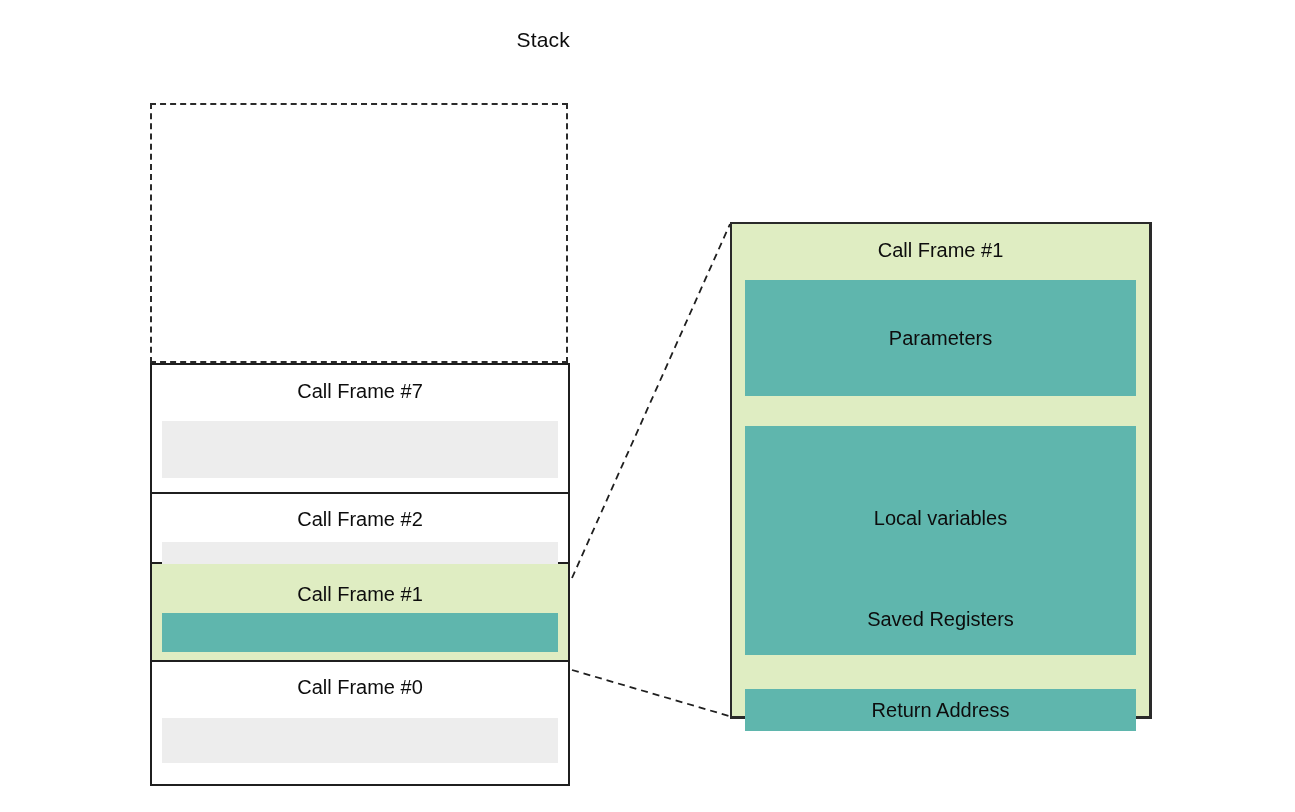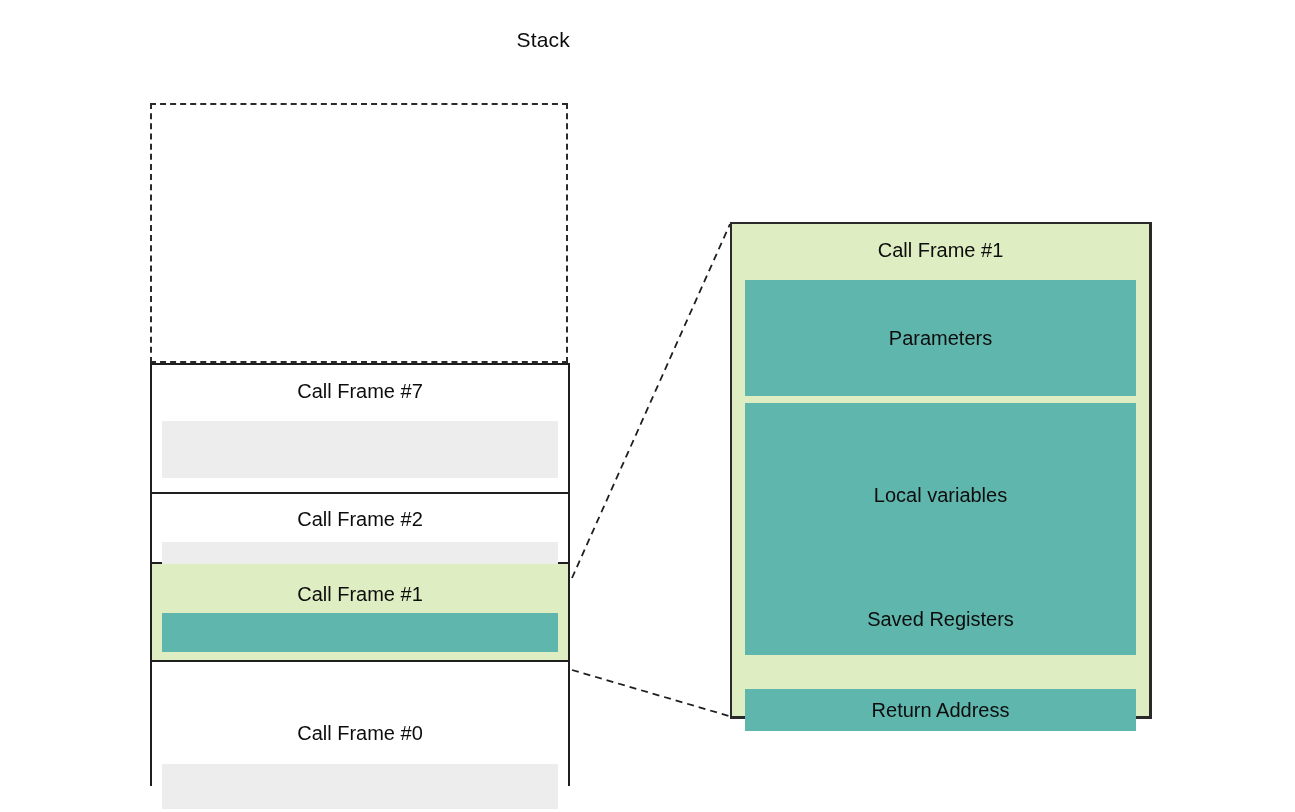--- a/index.html
+++ b/index.html
@@ -37,21 +37,21 @@
   .frame{
     position:relative;
     box-sizing:border-box;
     border-bottom:2px solid var(--line);
     background:#fff;
   }
   .frame:last-child{border-bottom:none;}
   .frame-3{height:129px;}
   .frame-2{height:70px;}
   .frame-1{height:98px;background:var(--highlight);}
-  .frame-0{height:88px;margin-top:46px;}
+  .frame-0{height:88px;}
   .frame-label{
     position:absolute;left:0;right:0;text-align:center;
     font-size:20px;line-height:24px;
   }
   .frame-3 .frame-label{top:14px;}
   .frame-2 .frame-label{top:13px;}
   .frame-1 .frame-label{top:18px;}
   .frame-0 .frame-label{top:13px;}
   .slot{
     position:absolute;left:10px;right:10px;
@@ -73,21 +73,21 @@
     text-align:center;font-size:20px;line-height:24px;
   }
   .section{
     position:absolute;left:13px;right:13px;
     background:var(--teal);
     display:flex;align-items:center;justify-content:center;
     font-size:20px;
     color:#0d0d0d;
   }
   .section-parameters{top:56px;height:116px;}
-  .section-locals{top:179px;height:185px;}
+  .section-locals{top:202px;height:185px;}
   .section-registers{top:360px;height:71px;}
   .section-return{top:465px;height:42px;}
   .connector-layer{
     position:absolute;left:0;top:0;width:1295px;height:812px;
     pointer-events:none;
   }
   .connector{
     stroke:var(--line);
     stroke-width:1.8;
     stroke-dasharray:7 5;

